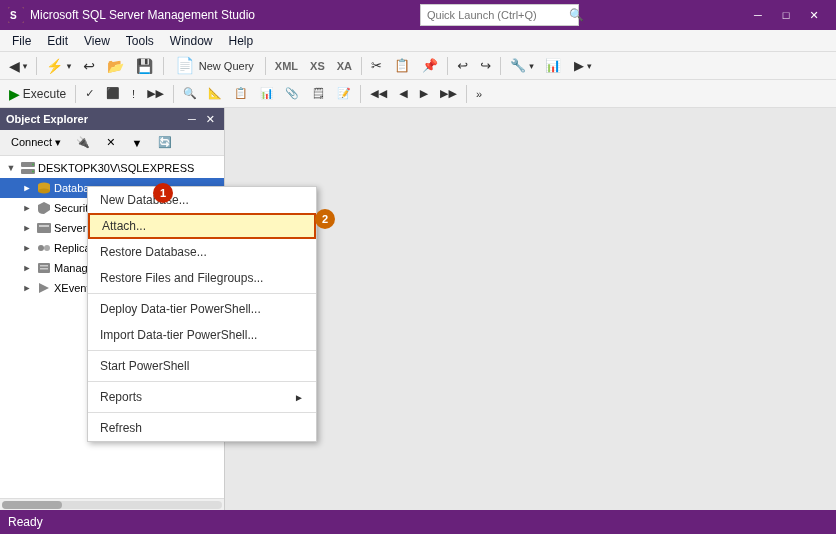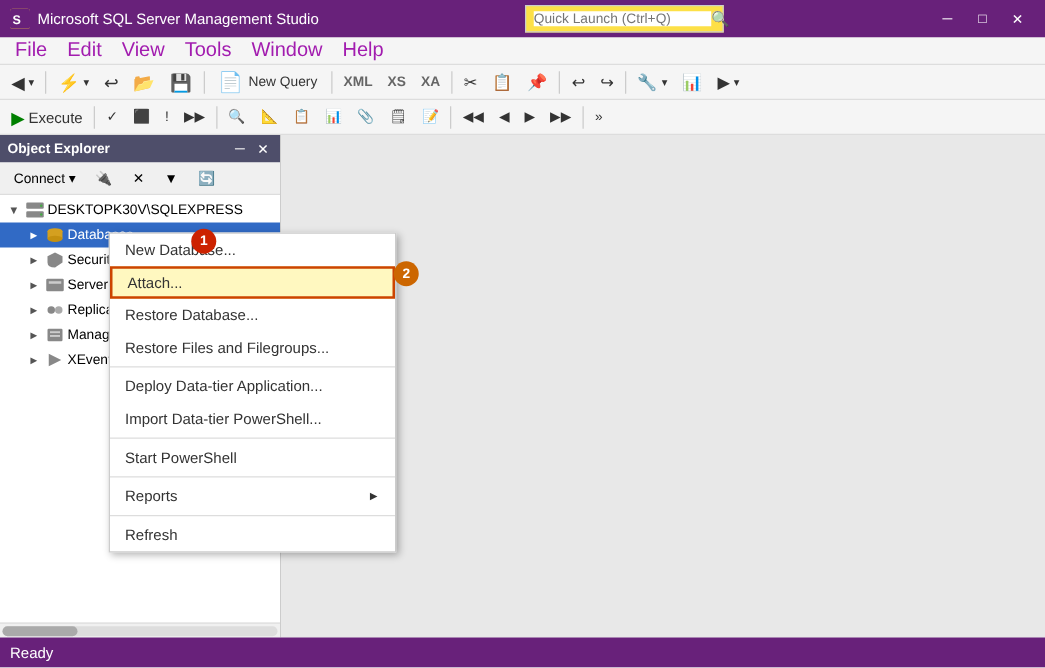--- a/index.html
+++ b/index.html
@@ -11,30 +11,30 @@
       background: #68217a; color: white; padding: 0 8px;
       justify-content: space-between;
     }
     .title-bar-left { display: flex; align-items: center; gap: 6px; }
     .title-bar-icon { width: 16px; height: 16px; background: #f0c040; border-radius: 2px; display: flex; align-items: center; justify-content: center; font-size: 9px; font-weight: bold; color: #333; }
     .title-bar-title { font-size: 12px; }
     .title-bar-controls { display: flex; gap: 0; }
     .title-bar-btn { width: 28px; height: 22px; display: flex; align-items: center; justify-content: center; cursor: pointer; font-size: 11px; color: white; }
 
     
-    .title-search { display: flex; align-items: center; background: #fde047; border: 1px solid #ccc; height: 22px; width: 159px; padding: 0 6px; }
+    .title-search { display: flex; align-items: center; background: #ffffff; border: 1px solid #ccc; height: 22px; width: 159px; padding: 0 6px; }
     .title-search input { border: none; outline: none; font-size: 11px; width: 160px; color: #999; }
     .title-search-icon { color: #555; font-size: 12px; }
 
     
     .menu-bar {
       display: flex; align-items: center; height: 22px;
       background: #f5f5f5; border-bottom: 1px solid #ddd; padding: 0 4px;
     }
-    .menu-item { padding: 2px 8px; cursor: pointer; font-size: 16px; color: #a21caf; }
+    .menu-item { padding: 2px 8px; cursor: pointer; font-size: 12px; color: #0f172a; }
 
     
     .toolbar {
       display: flex; align-items: center; height: 28px;
       background: #f5f5f5; border-bottom: 1px solid #ddd; padding: 0 4px; gap: 2px;
     }
     .toolbar-btn {
       display: flex; align-items: center; height: 22px; padding: 0 4px;
       cursor: pointer; border: 1px solid transparent; font-size: 11px; color: #333; gap: 3px;
     }
@@ -397,21 +397,21 @@
     <span>Attach...</span>
   </div>
   <div class="ctx-item">
     <span>Restore Database...</span>
   </div>
   <div class="ctx-item">
     <span>Restore Files and Filegroups...</span>
   </div>
   <div class="ctx-sep"></div>
   <div class="ctx-item">
-    <span>Deploy Data-tier Application...</span>
+    <span>Deploy Data-tier PowerShell...</span>
   </div>
   <div class="ctx-item">
     <span>Import Data-tier PowerShell...</span>
   </div>
   <div class="ctx-sep"></div>
   <div class="ctx-item">
     <span>Start PowerShell</span>
   </div>
   <div class="ctx-sep"></div>
   <div class="ctx-item">

